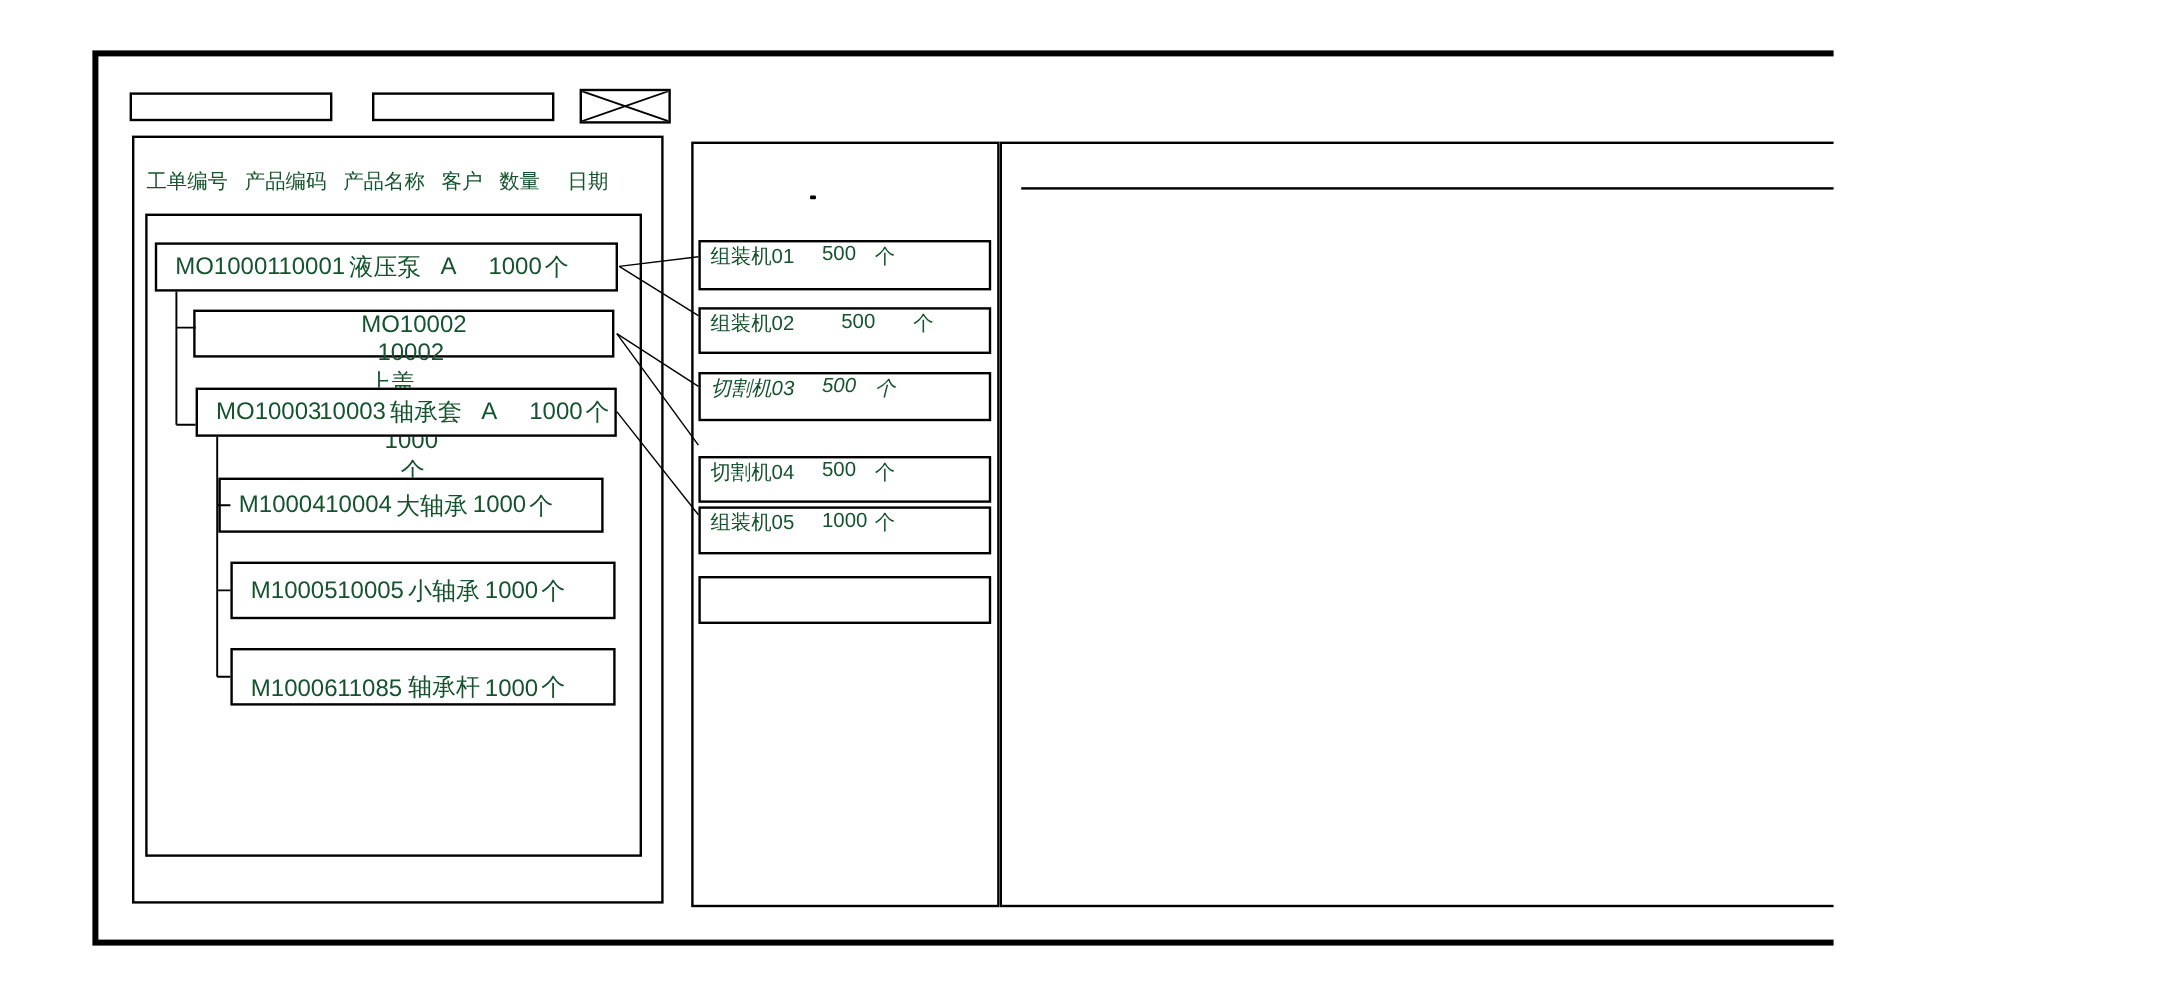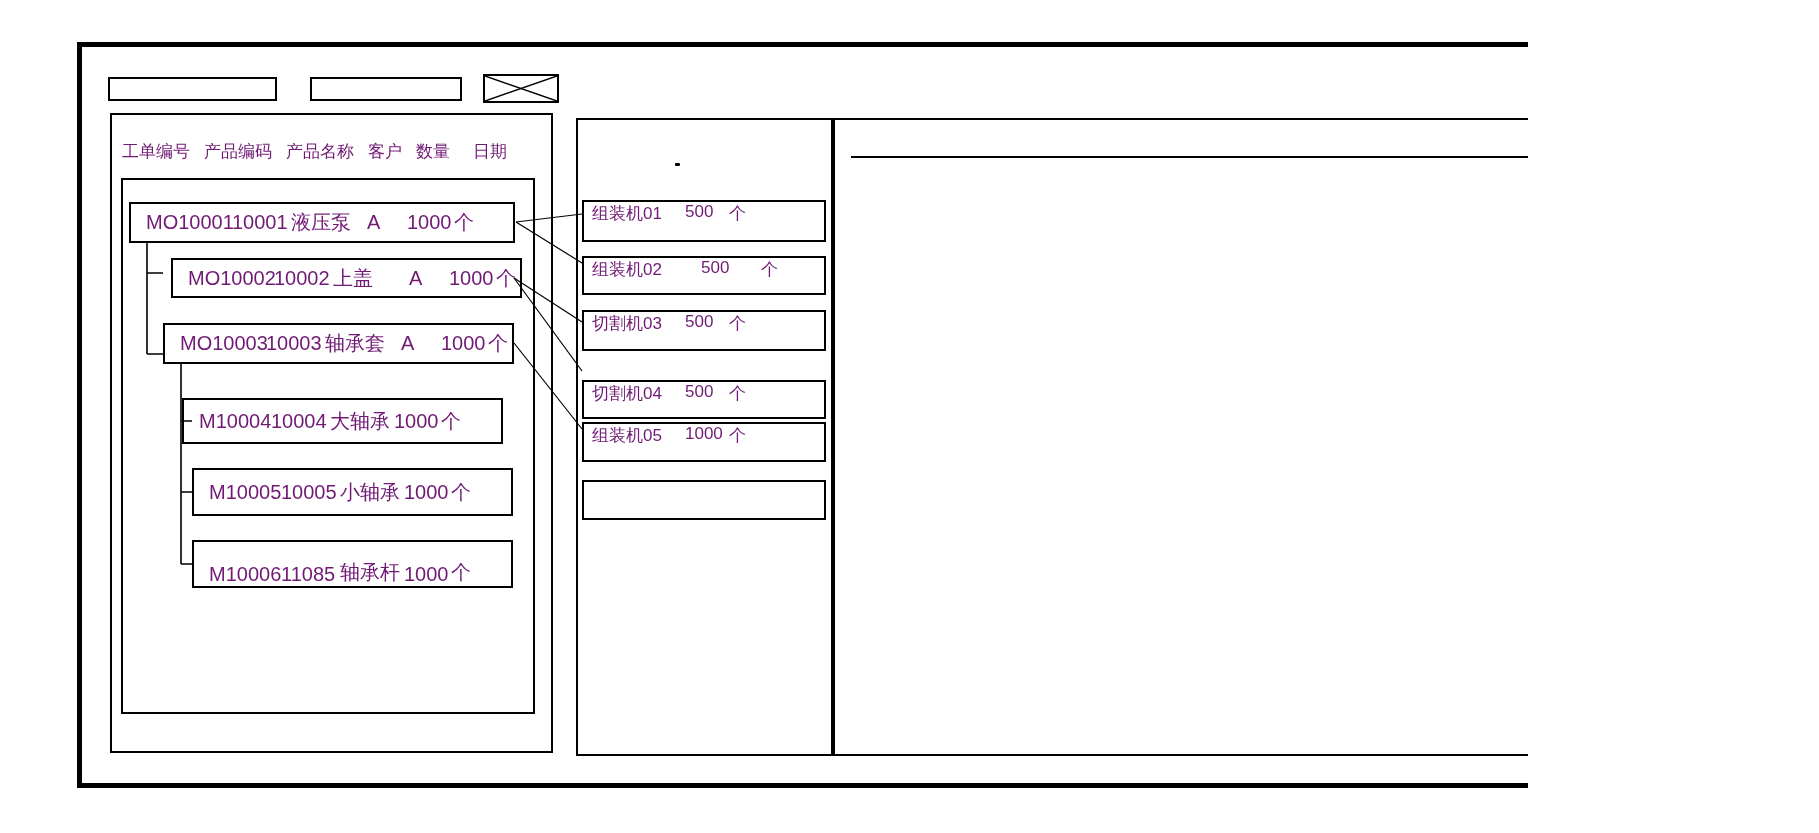--- a/index.html
+++ b/index.html
@@ -1,18 +1,18 @@
 <!DOCTYPE html>
 <html><head>
 <meta charset="utf-8">
 <style>
   html,body{margin:0;padding:0;background:#fff;}
   .canvas{
     position:relative;width:1528px;height:833px;background:#fff;overflow:hidden;
-    font-family:"Liberation Sans",sans-serif;color:#701a75;
+    font-family:"Liberation Sans",sans-serif;color:#14532d;
   }
   .abs{position:absolute;box-sizing:border-box;}
   .outer-frame{border:5px solid #000;background:#fff;}
   .thin-box{border:2px solid #000;background:#fff;}
   .panel{border:2px solid #000;background:#fff;}
   .inner-rect{border:2px solid #000;background:transparent;}
   .wo-box{
     border:2px solid #000;background:#fff;display:flex;align-items:center;
     font-size:20px;white-space:nowrap;padding-left:15px;
   }
@@ -65,21 +65,21 @@
 
   <div class="abs wo-box" style="left:129px;top:202px;width:386px;height:41px;">
     <span class="c1">MO10001</span>
     <span class="c2">10001</span>
     <span class="c3">液压泵</span>
     <span class="c4">A</span>
     <span class="c5">1000</span>
     <span>个</span>
   </div>
 
-  <div class="abs wo-box" style="left:171px;top:258px;width:351px;height:40px;">
+  <div class="abs wo-box" style="left:161px;top:258px;width:351px;height:40px;flex-direction:column;">
     <span class="c1">MO10002</span>
     <span class="c2">10002</span>
     <span class="c3">上盖</span>
     <span class="c4">A</span>
     <span class="c5">1000</span>
     <span>个</span>
   </div>
 
   <div class="abs wo-box" style="left:163px;top:323px;width:351px;height:41px;">
     <span class="c1">MO10003</span>
@@ -123,21 +123,21 @@
     <span class="m2">500</span>
     <span>个</span>
   </div>
 
   <div class="abs m-box" style="left:582px;top:256px;width:244px;height:39px;gap:16px;">
     <span class="m1">组装机02</span>
     <span class="m2">500</span>
     <span>个</span>
   </div>
 
-  <div class="abs m-box" style="left:582px;top:310px;width:244px;height:41px;">
+  <div class="abs m-box" style="left:582px;top:310px;width:244px;height:41px;font-style:italic;">
     <span class="m1">切割机03</span>
     <span class="m2">500</span>
     <span>个</span>
   </div>
 
   <div class="abs m-box" style="left:582px;top:380px;width:244px;height:39px;">
     <span class="m1">切割机04</span>
     <span class="m2">500</span>
     <span>个</span>
   </div>

